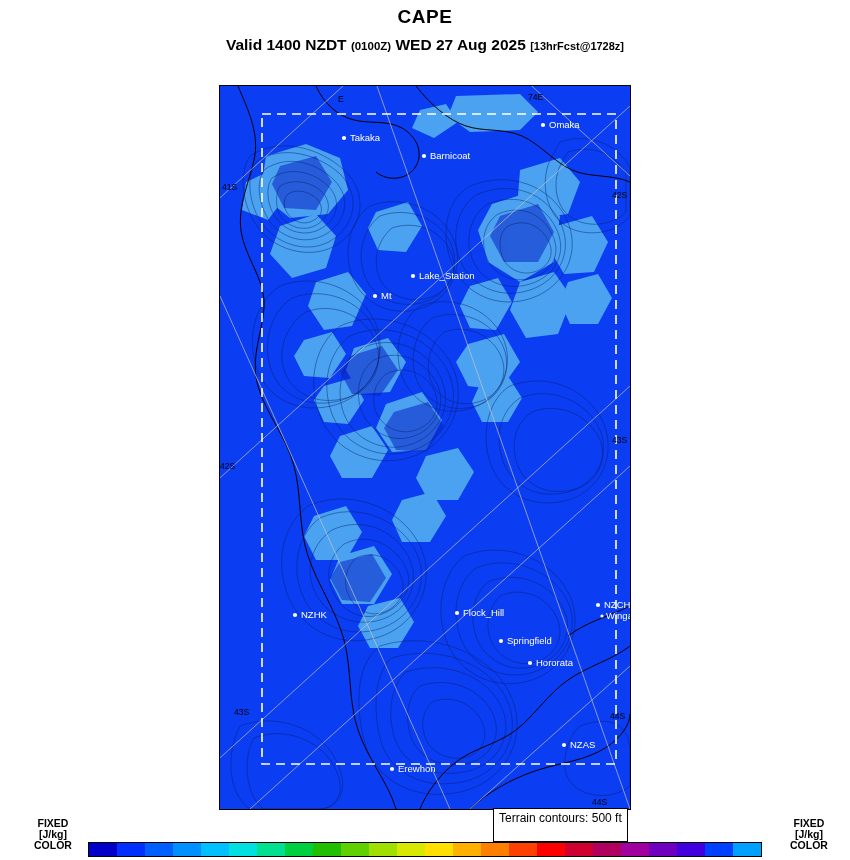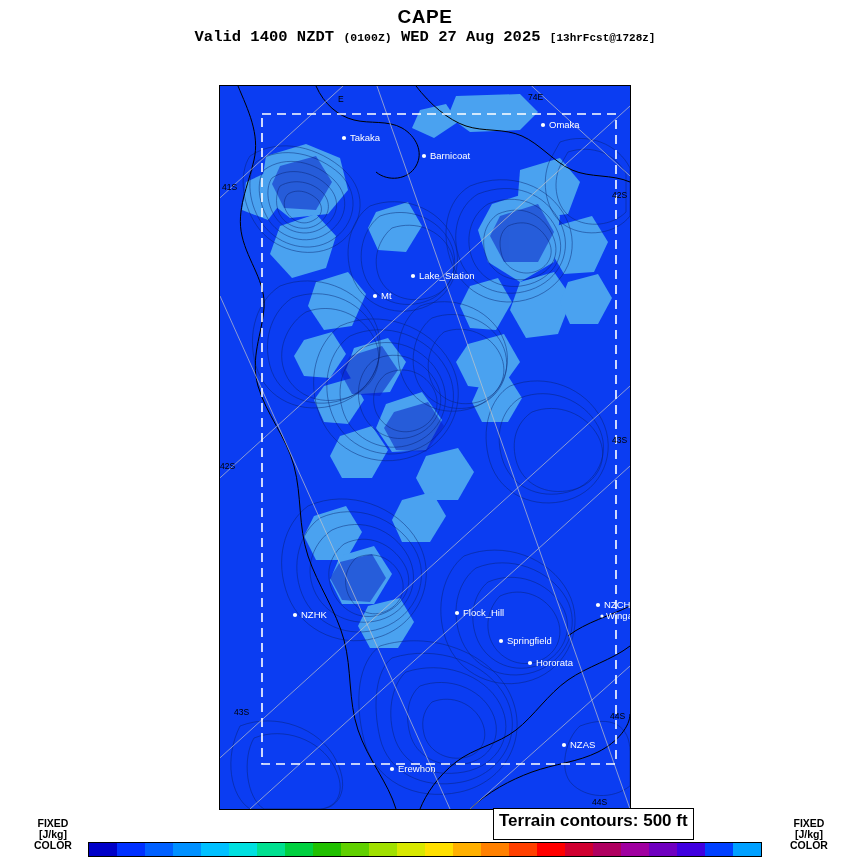--- a/index.html
+++ b/index.html
@@ -32,22 +32,21 @@
     font-size: 19px;
     font-weight: bold;
     color: #000;
     margin-top: 6px;
     letter-spacing: 0.5px;
   }
   .subtitle {
     font-size: 15.5px;
     font-weight: bold;
     color: #000;
-    margin-top: 0;
-    font-family: Liberation Mono, monospace;
+    margin-top: 8px;
   }
   .subtitle .small {
     font-size: 11.5px;
     font-weight: bold;
   }
   .subtitle .brack {
     font-size: 11px;
     font-weight: bold;
   }
   .model-line {
@@ -75,25 +74,24 @@
     height: 100%;
   }
 
   
   .terrain-box {
     position: absolute;
     left: 493px;
     top: 808px;
     background: #ffffff;
     border: 1px solid #000;
-    font-size: 17px;
-    color: #000;
-    padding: 2px 5px 8px 5px;
+    font-size: 12px;
+    color: #000;
+    padding: 2px 5px 16px 5px;
     white-space: nowrap;
-    font-weight: bold;
   }
 
   
   .cbar-wrap {
     position: absolute;
     left: 0;
     top: 818px;
     width: 850px;
     height: 42px;
   }

